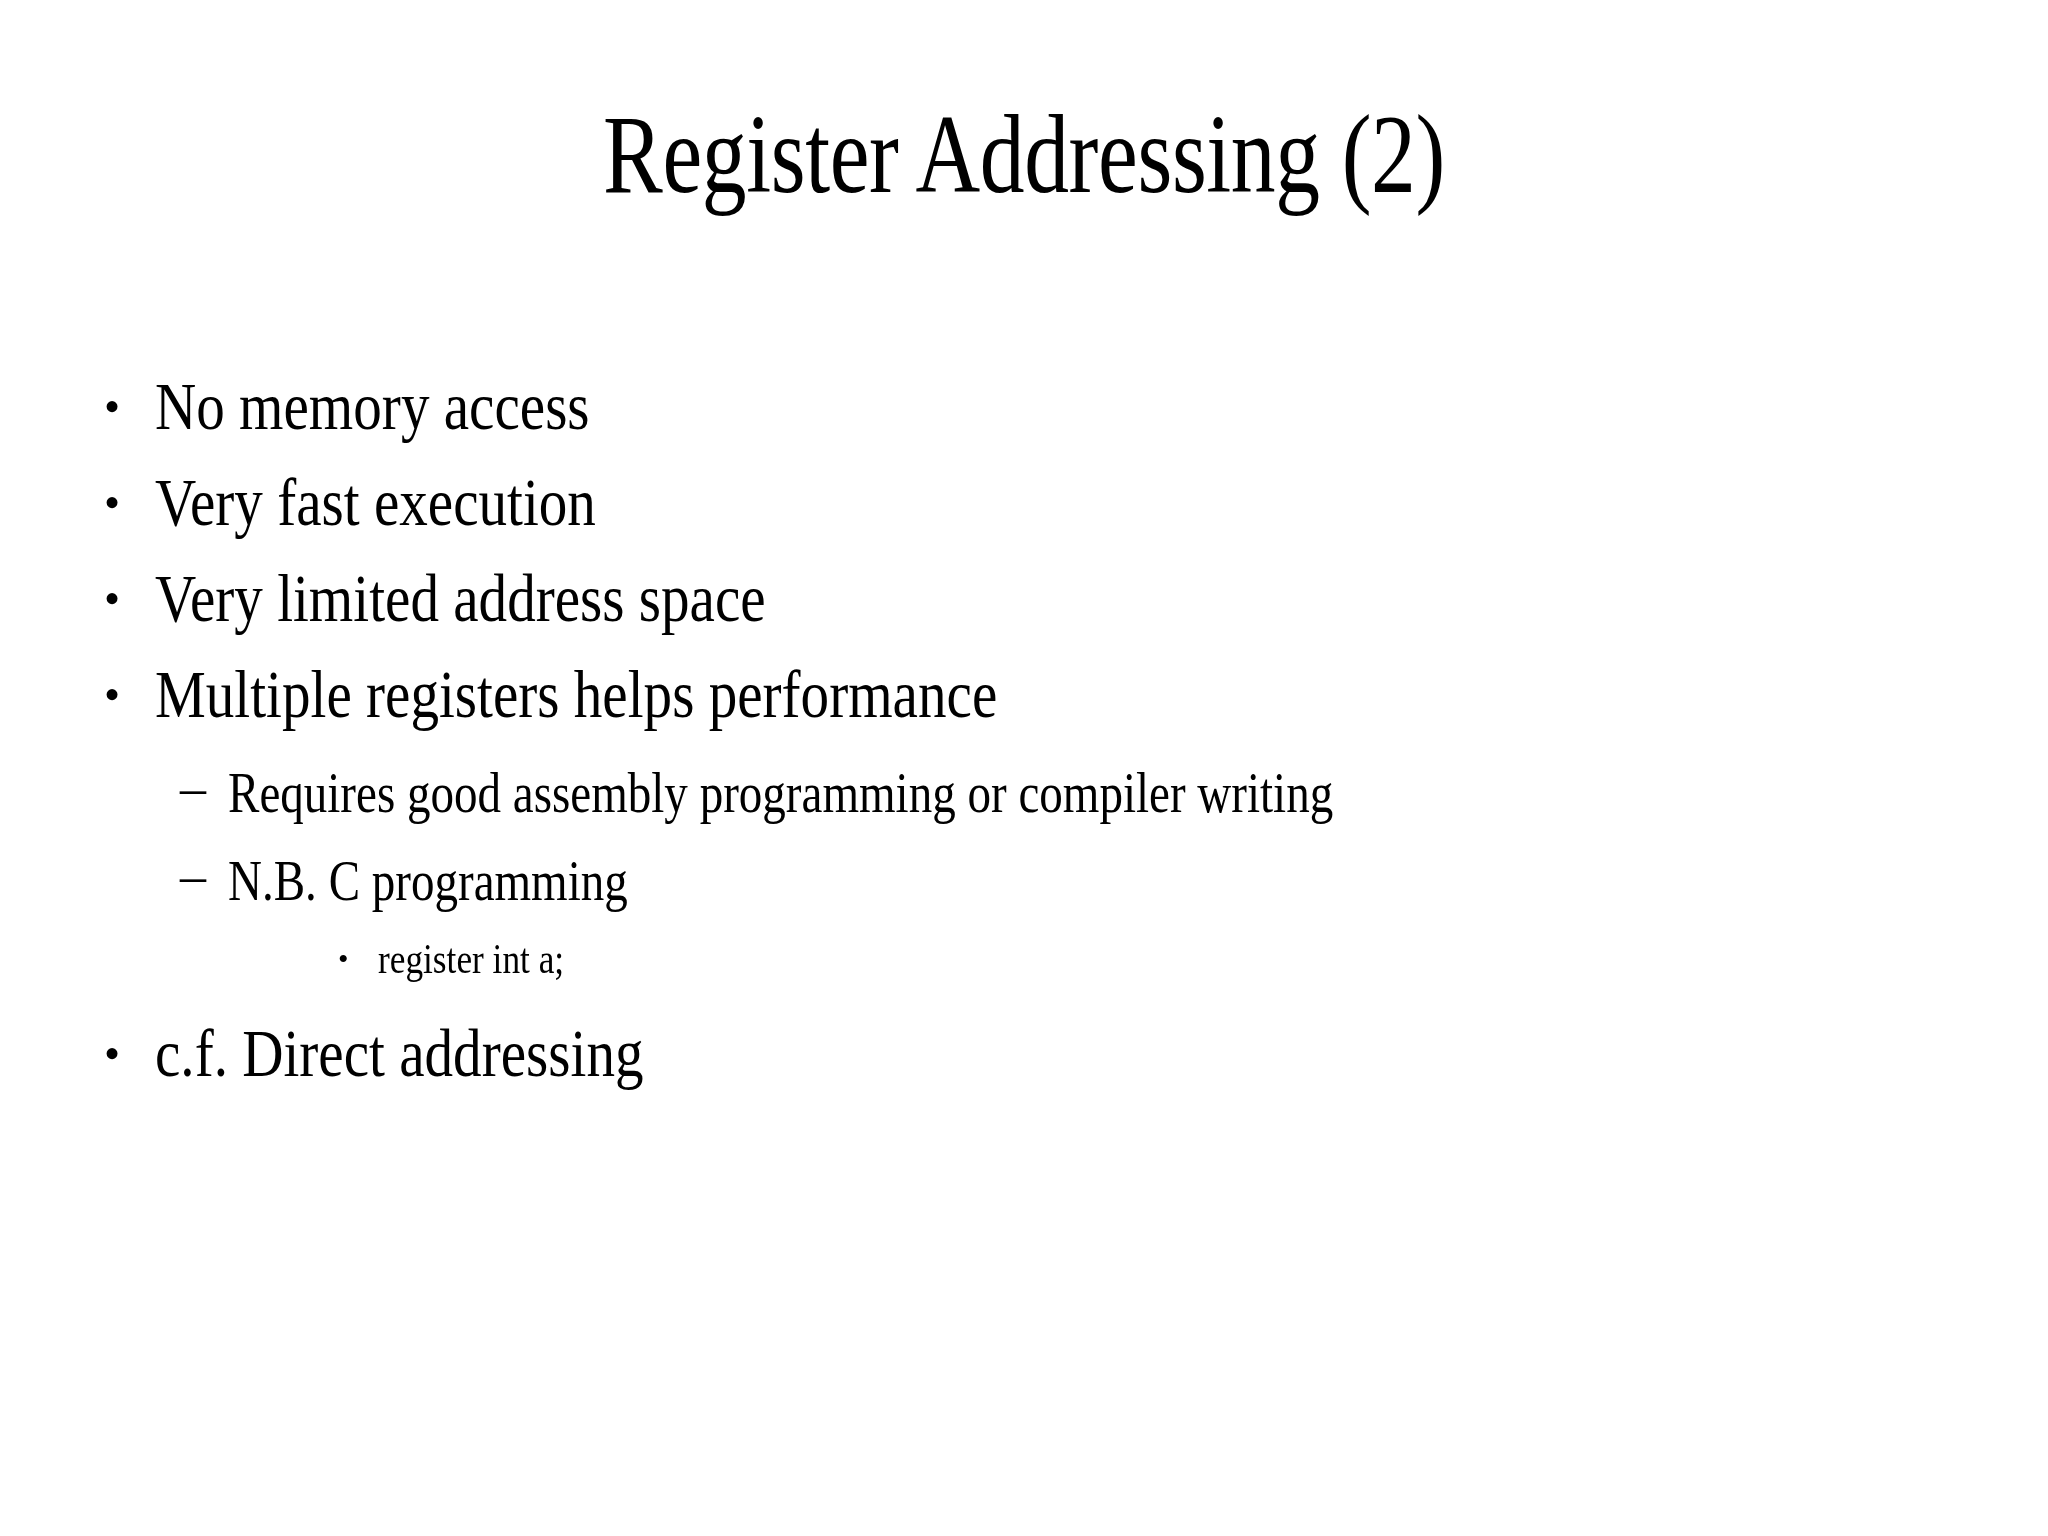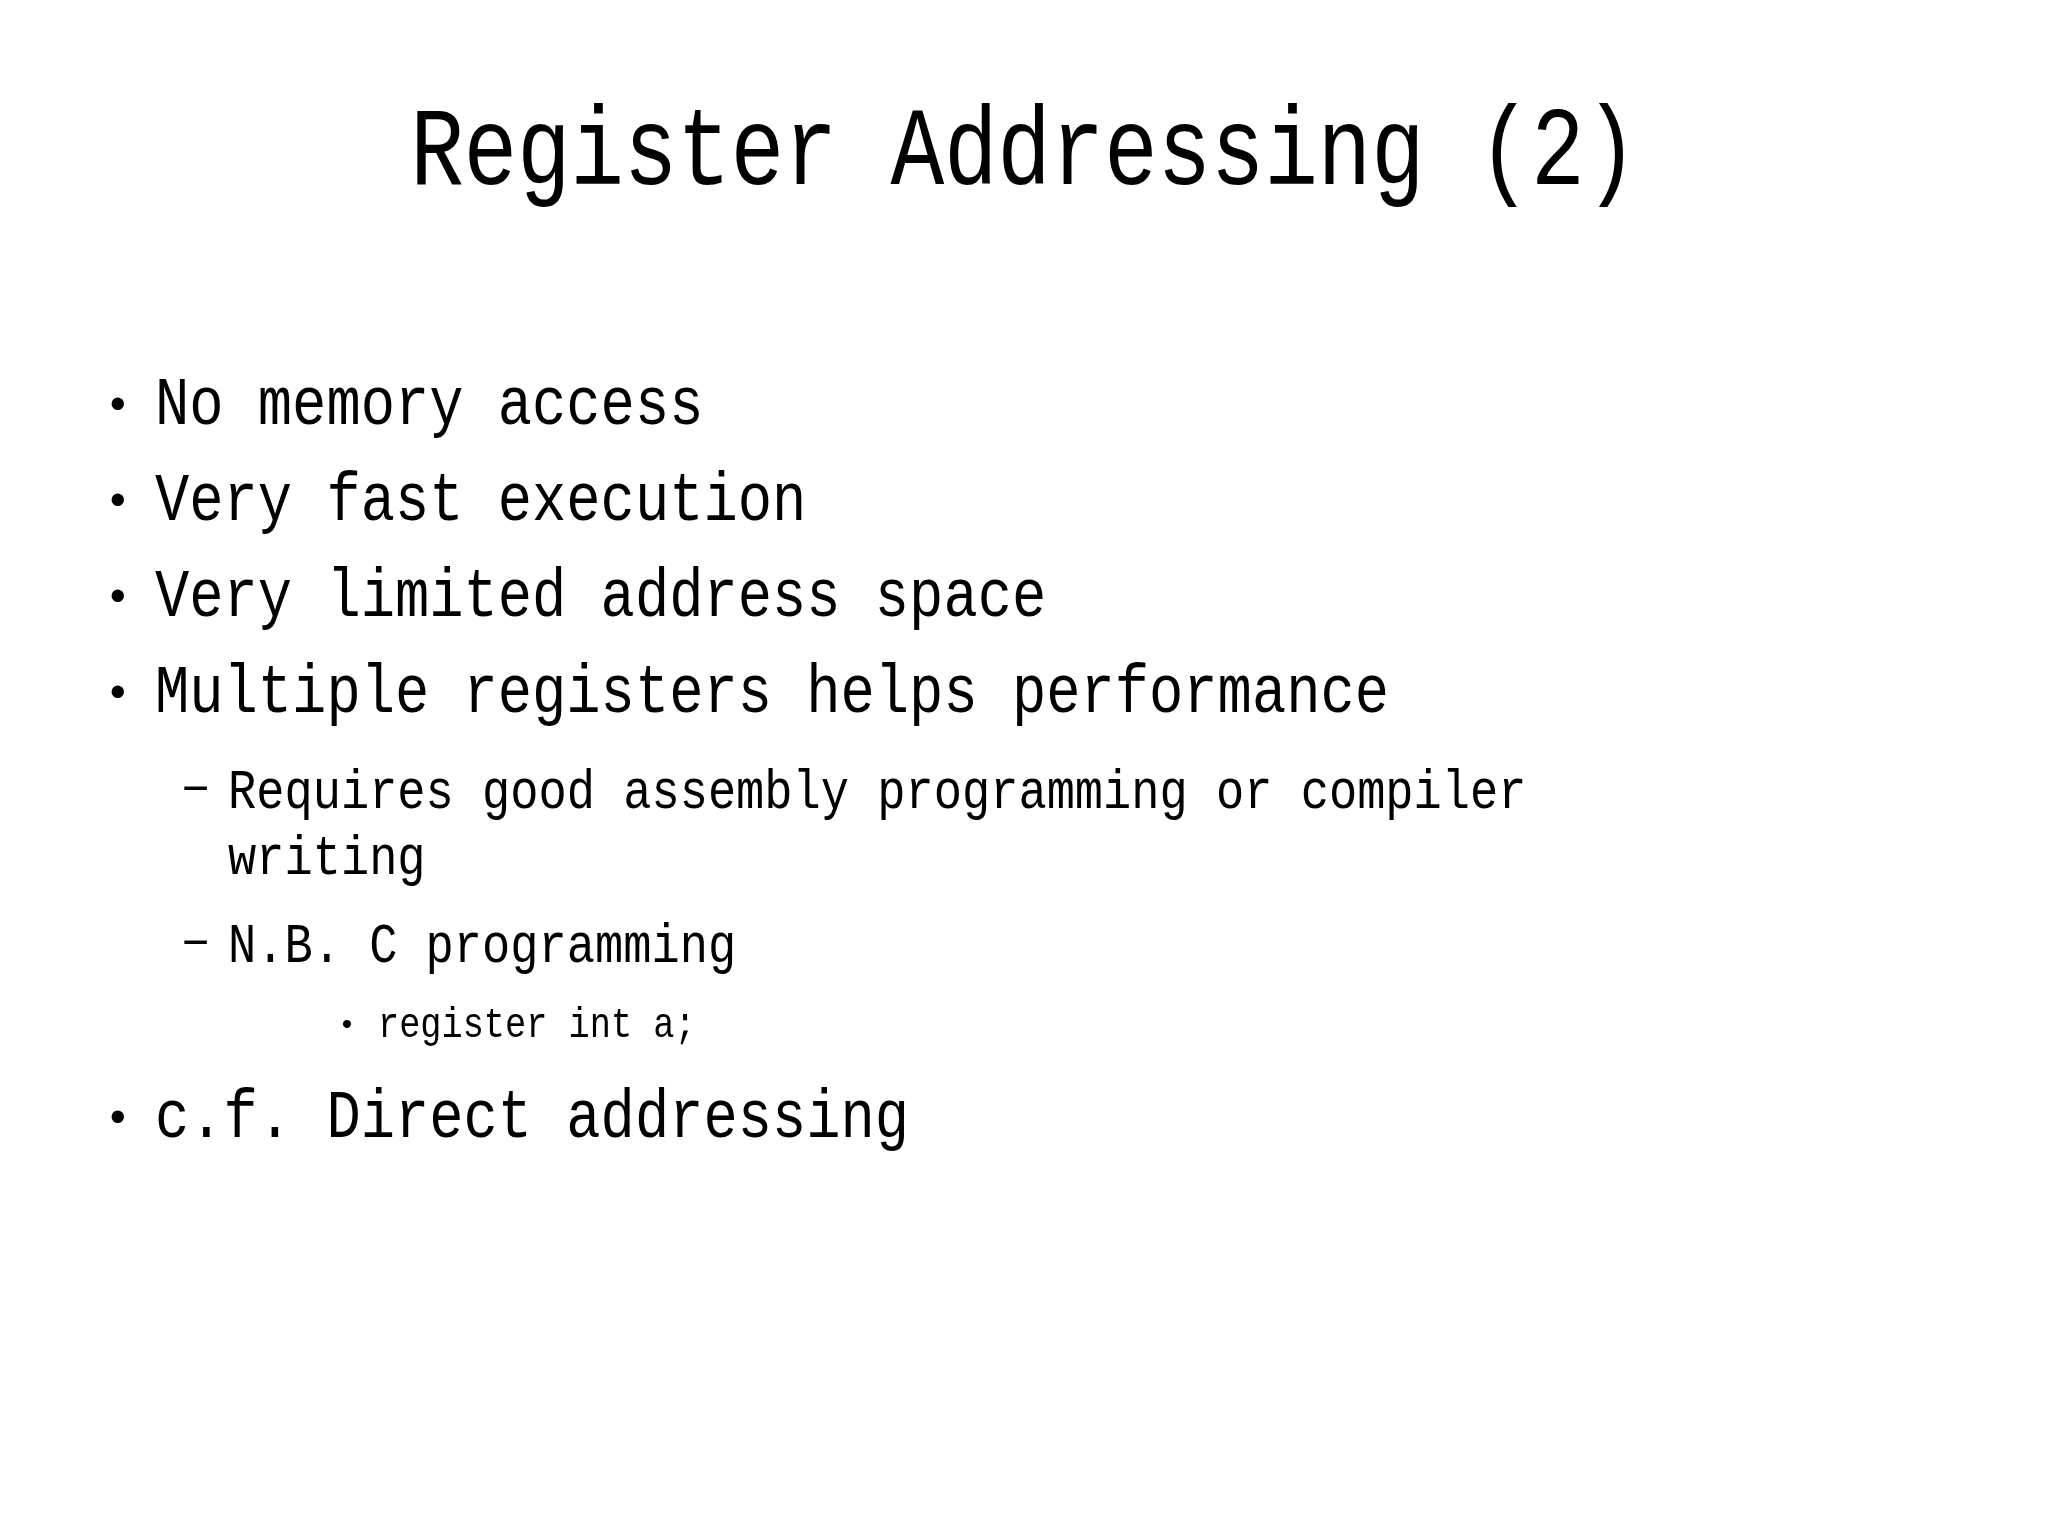--- a/index.html
+++ b/index.html
@@ -7,21 +7,21 @@
     margin: 0;
     padding: 0;
     background: #ffffff;
   }
   #slide {
     position: relative;
     width: 1788px;
     height: 1536px;
     background: #ffffff;
     overflow: hidden;
-    font-family: Liberation Mono, monospace;
+    font-family: Liberation Serif, serif;
     color: #000000;
     -webkit-font-smoothing: antialiased;
   }
 
   
   #slide-title {
     position: absolute;
     left: 0;
     top: 96px;
     width: 2048px;

